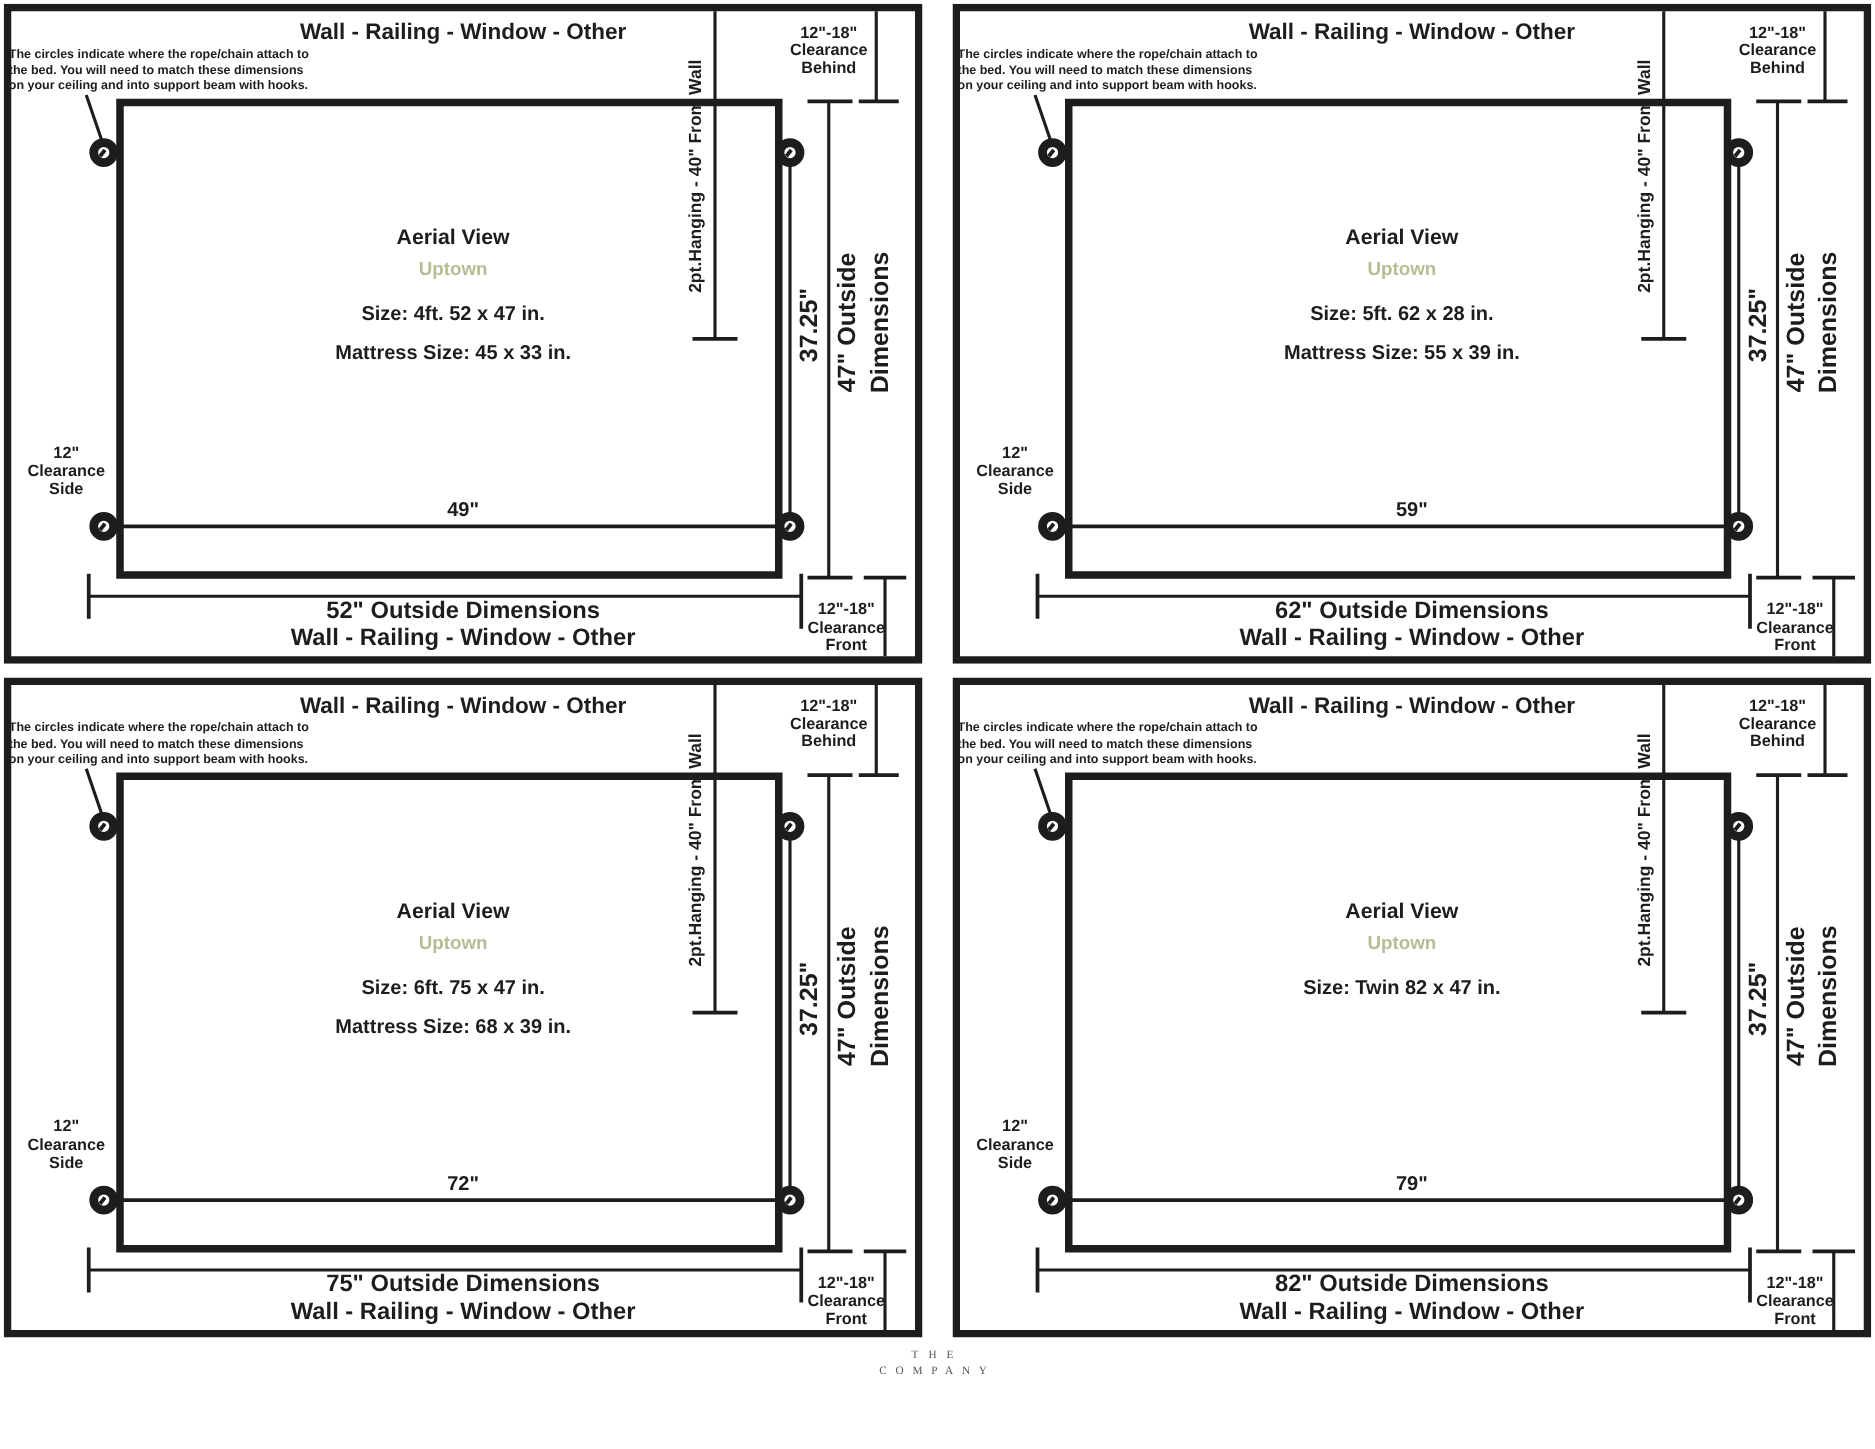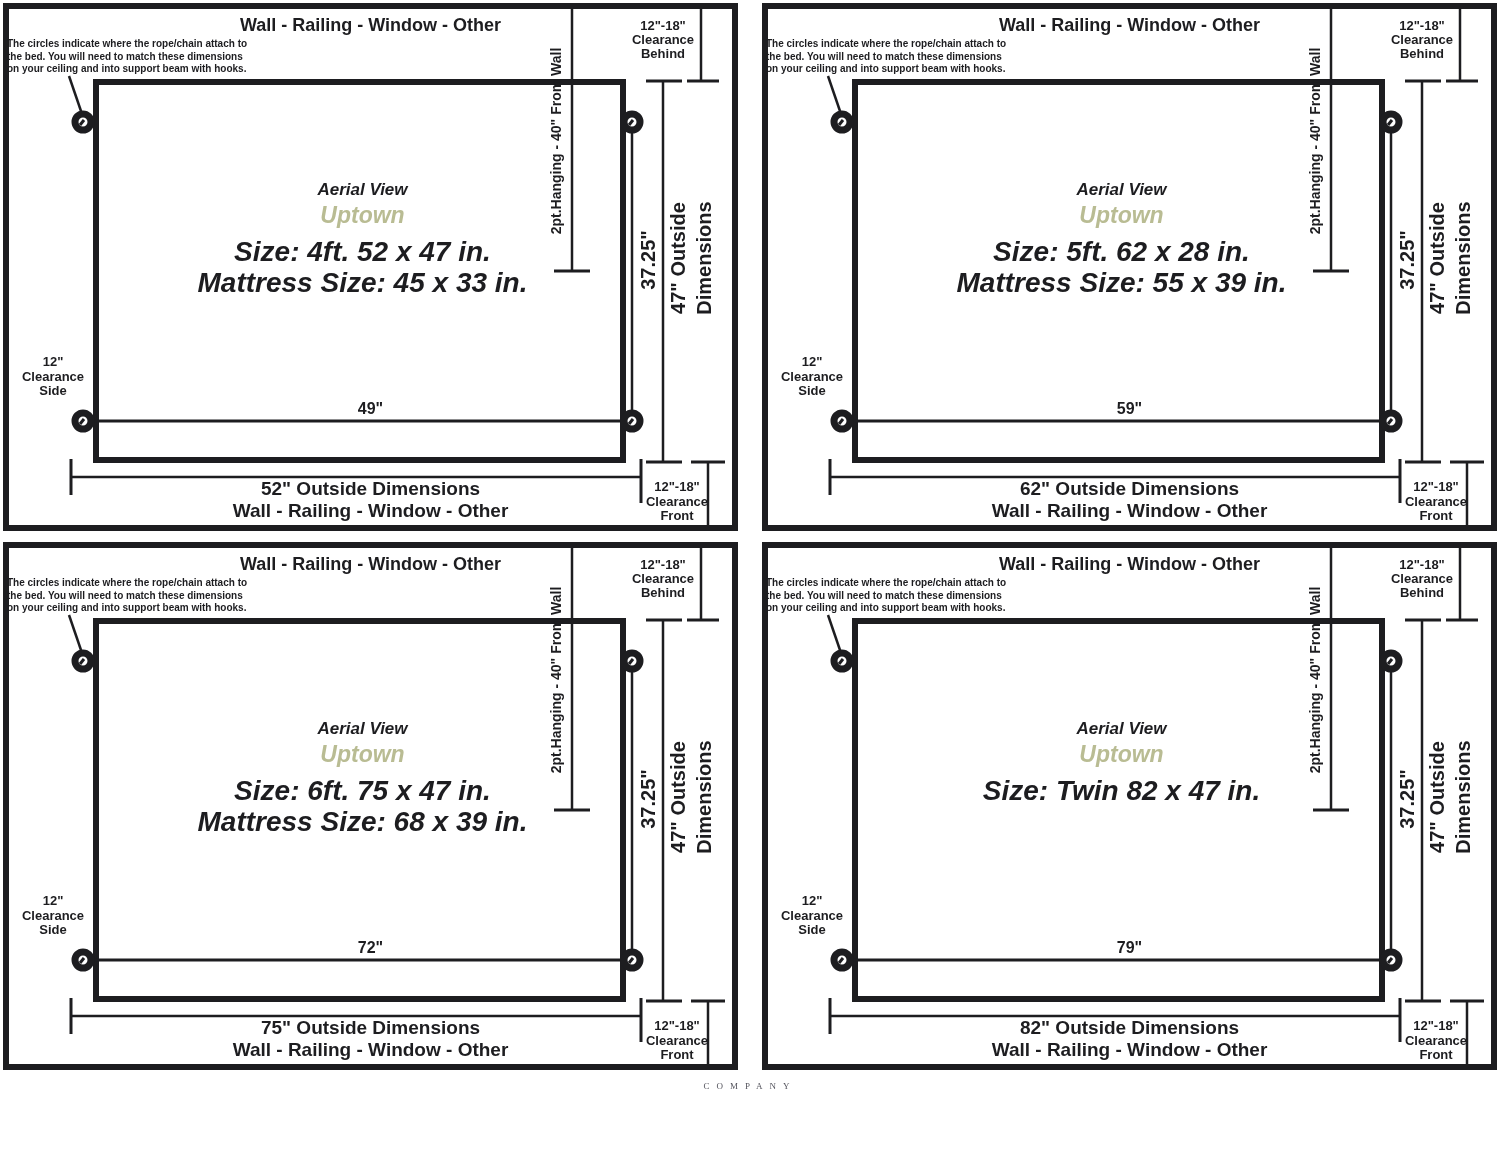--- a/index.html
+++ b/index.html
@@ -18,24 +18,24 @@
   .geo rect { fill:none; stroke:var(--ink); stroke-width:6px; }
   .ring { fill:#ffffff; stroke:var(--ink); stroke-width:7px; }
 
   .txt { position:absolute; }
   .top-title    { left:0; right:0; top:12px;  text-align:center; font-size:18px; }
   .bottom-title { left:0; right:0; top:497px; text-align:center; font-size:19px; }
   .outw         { left:0; right:0; top:475px; text-align:center; font-size:19px; }
   .innerw       { left:0; right:0; top:397px; text-align:center; font-size:16px; }
   .note { left:4px; top:35px; width:262px; font-size:10px; line-height:12.5px;
           text-align:left; white-space:pre-line; }
-  .center { left:0; right:16px; top:176px; text-align:center;font-style:italic; }
+  .center { left:0; right:16px; top:176px; text-align:center; }
   .aerial   { font-size:17px; line-height:21px; margin-bottom:2px; }
-  .model    { font-size:23px; line-height:27px; color:var(--accent); margin-bottom:7px; }
-  .sizeline { font-size:28px; line-height:31px; }
+  .model    { font-size:15px; line-height:27px; color:var(--accent); margin-bottom:7px; }
+  .sizeline { font-size:16px; line-height:31px; }
 
   .rot { position:absolute; transform:translate(-50%,-50%) rotate(-90deg);
          text-align:center; }
   .hanging { left:553px; top:138px; font-size:14px; white-space:nowrap; }
   .d3725   { left:645px; top:257px; font-size:20px; white-space:nowrap; }
   .d47     { left:688px; top:255px; font-size:20px; line-height:26px; white-space:pre-line; }
 
   .cl { position:absolute; text-align:center; white-space:pre-line;
         font-size:13px; line-height:14.5px; }
   .behind { left:613px; top:16px;  width:94px; line-height:14px; }
@@ -300,14 +300,15 @@
 Side</div>
   <div class="txt innerw">79"</div>
   <div class="txt outw">82" Outside Dimensions</div>
   <div class="txt bottom-title">Wall - Railing - Window - Other</div>
   <div class="cl front">12"-18"
 Clearance
 Front</div>
 </div>
 
 <div class="logo">
+  <div class="logo-the">THE</div>
   <div class="logo-company">COMPANY</div>
 </div>
 
 </body></html>

